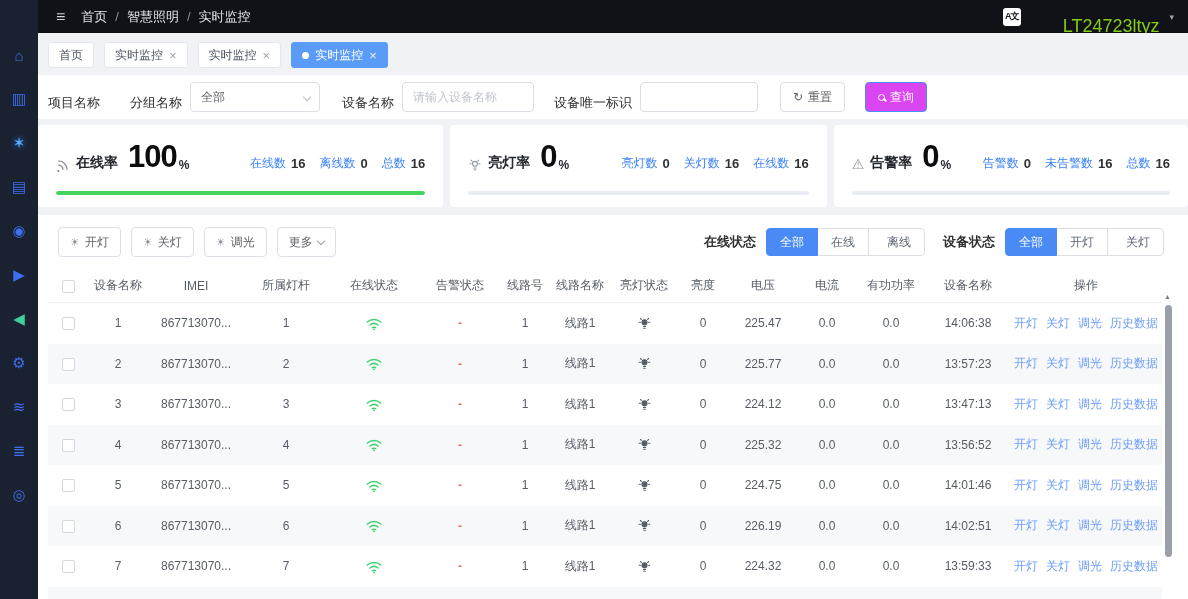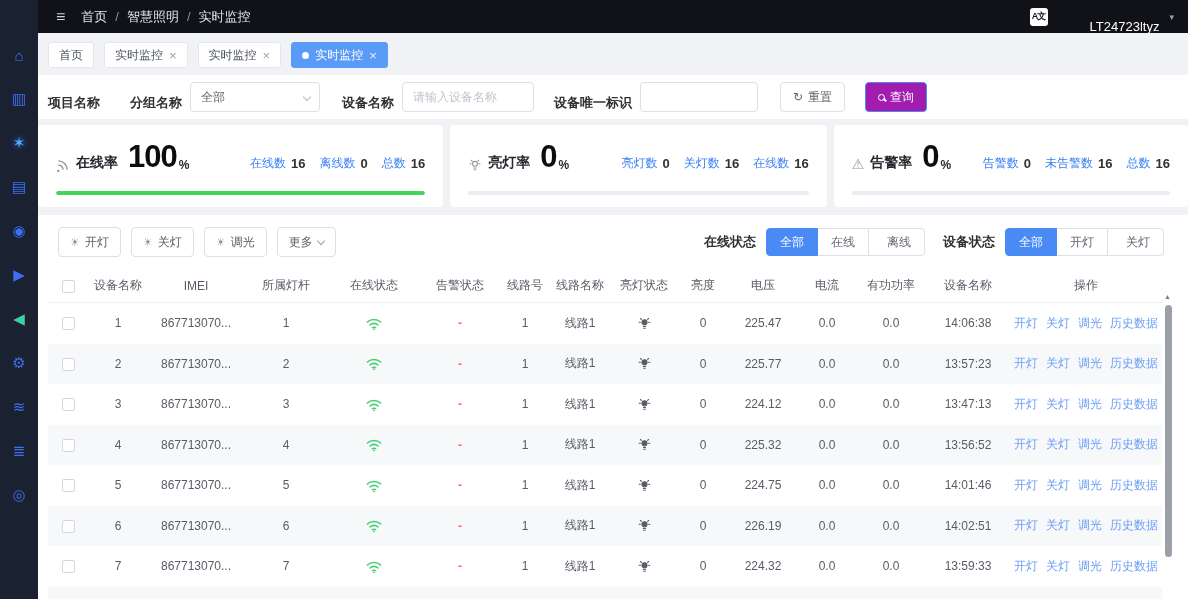--- a/index.html
+++ b/index.html
@@ -18,45 +18,45 @@
   .topbar { height:33px; flex:0 0 33px; background:#111218; display:flex; align-items:center; padding:0 14px 0 18px; color:#dfe3ea; }
   .burger { font-size:16px; color:#cfd3dc; margin-right:16px; cursor:pointer; line-height:1; }
   .bc { display:flex; align-items:center; gap:8px; font-size:13px; }
   .bc-item { color:#e3e6ec; cursor:pointer; }
   .bc-sep { color:#8a919c; }
   .top-right { margin-left:auto; display:flex; align-items:center; gap:10px; }
   .lang-badge { background:#fff; color:#15171c; font-size:9px; font-weight:bold; width:18px; height:18px; border-radius:3px; display:flex; align-items:center; justify-content:center; cursor:pointer; letter-spacing:-1px; }
   .avatar { width:22px; height:22px; position:relative; overflow:hidden; cursor:pointer; }
   .avatar .head { width:10px; height:10px; background:#5392f7; border-radius:50%; margin:1px auto 0; }
   .avatar .bod { width:19px; height:11px; background:#79abf9; border-radius:9px 9px 2px 2px; margin:1px auto 0; }
-  .username { font-size:13px; color:#ffffff; cursor:pointer;margin-top:20px; }
+  .username { font-size:18px; color:#84cc16; cursor:pointer;margin-top:20px; }
   .caret { font-size:9px; color:#9aa1ad; cursor:pointer; }
 
   .content { flex:1; display:flex; flex-direction:column; background:#f0f2f5; min-height:0; }
 
   
   .tabsbar { display:flex; gap:10px; padding:9px 10px 7px 10px; }
   .tab { height:26px; display:flex; align-items:center; gap:6px; background:#fff; border:1px solid #e4e7ee; border-radius:3px; padding:0 10px; font-size:12px; color:#4d5560; cursor:pointer; }
   .tab .tab-close { color:#9aa1ad; font-size:13px; line-height:1; }
   .tab.active { background:#5b9bf8; border-color:#5b9bf8; color:#fff; }
   .tab.active .tab-close { color:#eaf1ff; }
   .tab-dot { width:7px; height:7px; background:#fff; border-radius:50%; }
 
   
   .filterbar { background:#fff; height:44px; flex:0 0 44px; display:flex; align-items:center; padding-left:10px; }
-  .flabel { font-size:13px; font-weight:bold; color:#303133; margin:11px 8px 0 0; white-space:nowrap; }
+  .flabel { font-size:13px; font-weight:normal; color:#303133; margin:11px 8px 0 0; white-space:nowrap; }
   .ml22 { margin-left:22px; } .ml20 { margin-left:20px; }
   .select { position:relative; height:30px; border:1px solid #dcdfe6; border-radius:4px; background:#fff; display:flex; align-items:center; padding:0 26px 0 10px; font-size:12px; color:#606266; cursor:pointer; }
   .select .chev { position:absolute; right:9px; top:11px; width:6px; height:6px; border-right:1px solid #b6bcc6; border-bottom:1px solid #b6bcc6; transform:rotate(45deg); }
   .w150 { width:152px; } .w130 { width:130px; }
   .tinput { height:30px; border:1px solid #dcdfe6; border-radius:4px; font-size:12px; color:#606266; padding:8px 10px; outline:none; font-family:inherit; }
   .tinput::placeholder { color:#c0c4cc; }
   .w132 { width:132px; } .w118 { width:118px; }
   .fbtn { height:30px; border:1px solid #dcdfe6; border-radius:4px; background:#fff; font-size:12px; color:#606266; display:flex; align-items:center; gap:5px; padding:0 12px; cursor:pointer; font-family:inherit; }
-  .fbtn.primary { background:#a21caf; border-color:#4a8af4; color:#fff; }
+  .fbtn.primary { background:#d946ef; border-color:#4a8af4; color:#fff; }
   .refresh-ic { font-size:12px; line-height:1; }
   .mag { width:7px; height:7px; border:1.5px solid #fff; border-radius:50%; position:relative; display:inline-block; }
   .mag::after { content:''; position:absolute; width:4px; height:1.5px; background:#fff; transform:rotate(45deg); right:-3px; bottom:-1px; }
 
   
   .cards { display:flex; gap:7px; margin-top:6px; flex:0 0 82px; }
   .card { background:#fff; border-radius:4px; padding:16px 18px 12px 18px; display:flex; flex-direction:column; justify-content:space-between; }
   .card1 { flex:1.16; } .card2 { flex:1.07; } .card3 { flex:1; }
   .card-top { display:flex; align-items:flex-end; }
   .card-icon { color:#8f959e; font-size:14px; margin-right:6px; display:flex; align-items:center; }

